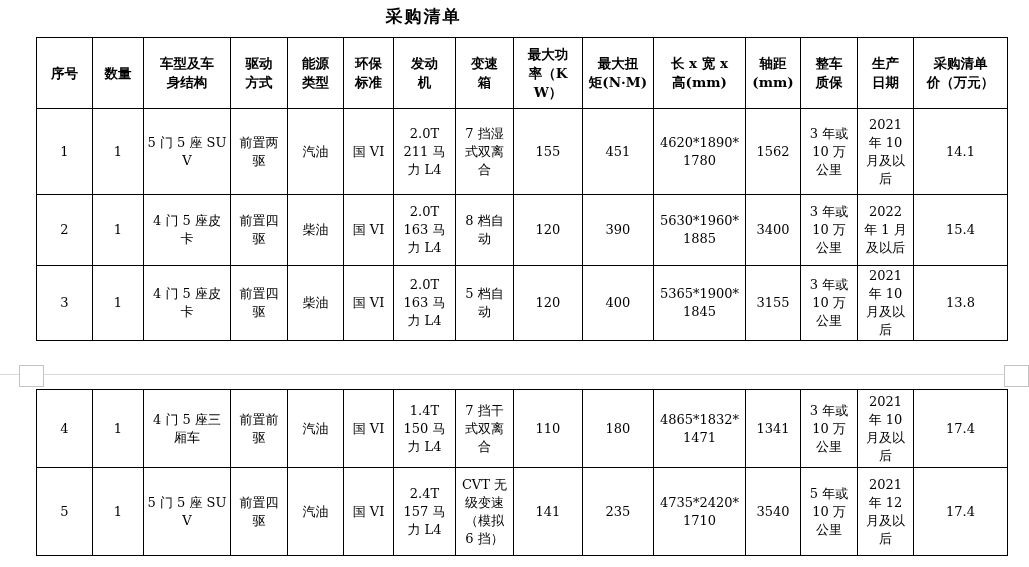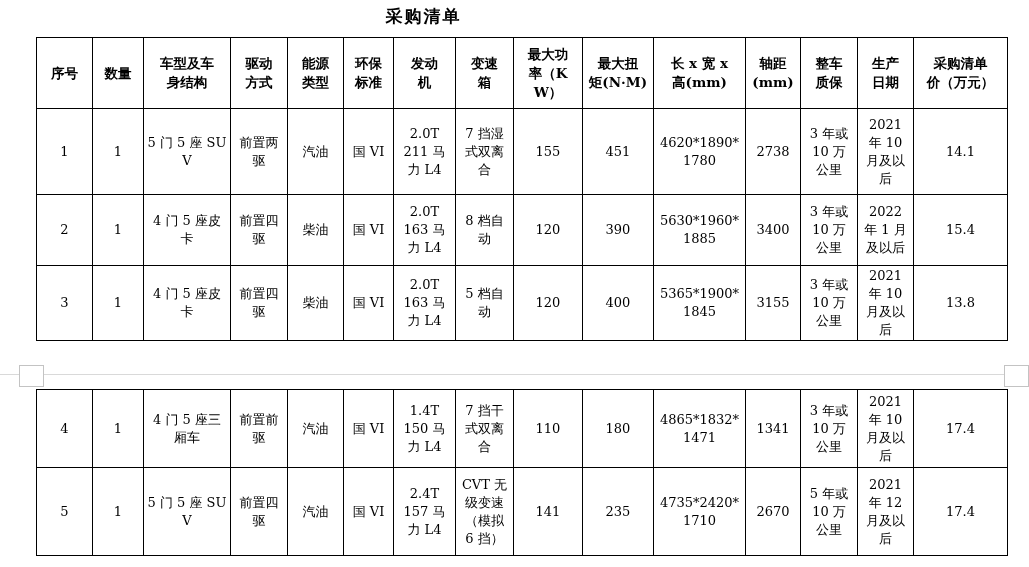--- a/index.html
+++ b/index.html
@@ -101,21 +101,21 @@
         <td>2.0T
 211 马
 力 L4</td>
         <td>7 挡湿
 式双离
 合</td>
         <td>155</td>
         <td>451</td>
         <td>4620*1890*
 1780</td>
-        <td>2738</td>
+        <td>1562</td>
         <td>3 年或
 10 万
 公里</td>
         <td>2021
 年 10
 月及以
 后</td>
         <td>14.1</td>
       </tr>
       <tr style="height: 71px;">
@@ -240,21 +240,21 @@
 157 马
 力 L4</td>
         <td>CVT 无
 级变速
 （模拟
 6 挡）</td>
         <td>141</td>
         <td>235</td>
         <td>4735*2420*
 1710</td>
-        <td>2670</td>
+        <td>3540</td>
         <td>5 年或
 10 万
 公里</td>
         <td>2021
 年 12
 月及以
 后</td>
         <td>17.4</td>
       </tr>
     </tbody>

